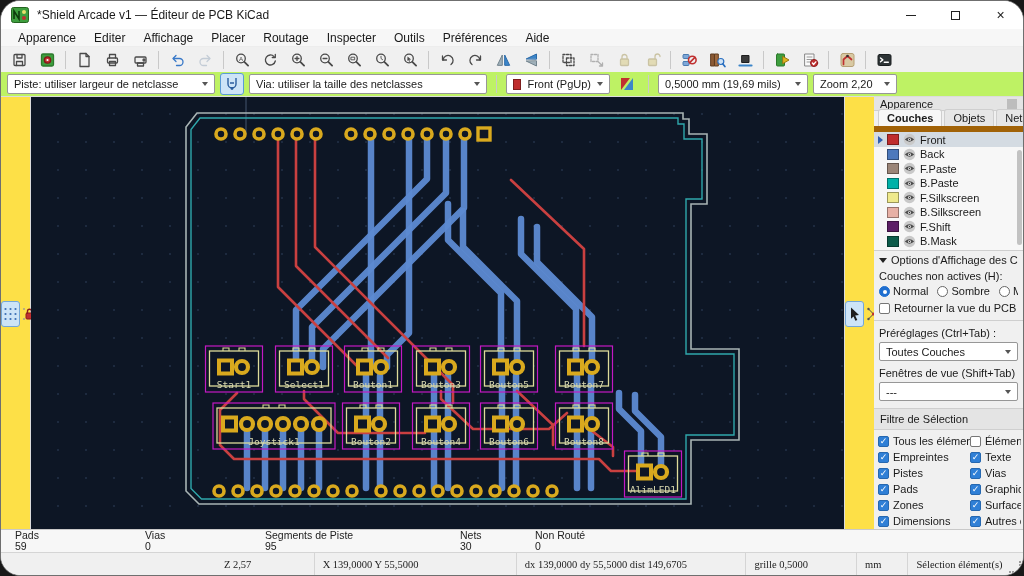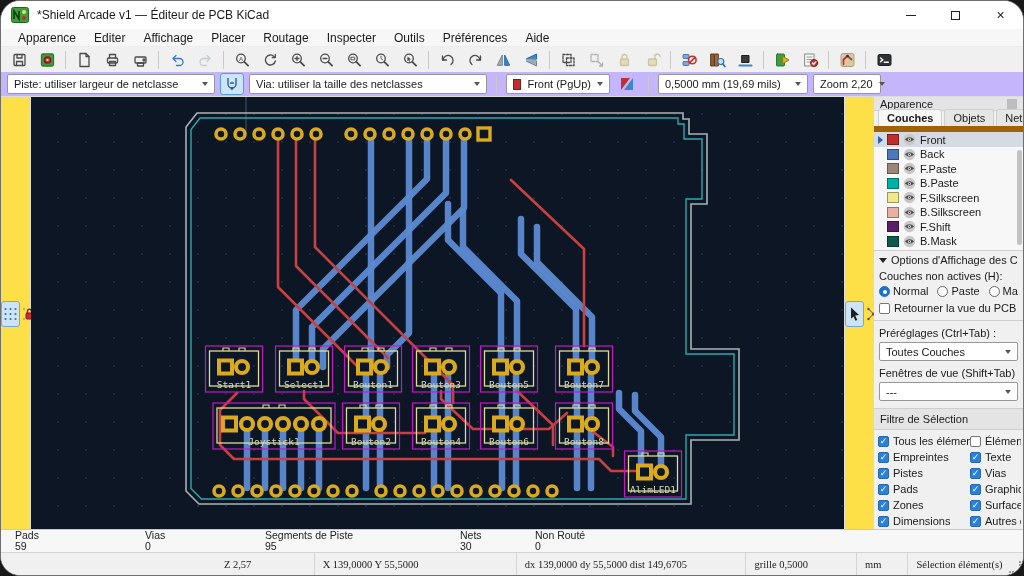--- a/index.html
+++ b/index.html
@@ -16,21 +16,21 @@
   .glyph-max{width:9px;height:9px;border:1px solid #222;display:inline-block;}
   .glyph-close{font-size:14px;line-height:1;}
   
   .menubar{height:18px;background:#f7f7f7;display:flex;align-items:center;padding-left:8px;flex:0 0 18px;border-bottom:1px solid #ededed;}
   .menu-item{font-size:12px;color:#1a1a1a;padding:0 9px;}
   
   .toolbar{height:25px;background:#f0f0f0;display:flex;align-items:center;padding-left:4px;flex:0 0 25px;}
   .tbtn{width:26px;height:23px;display:flex;align-items:center;justify-content:center;border-radius:3px;margin:0 1px;border:1px solid transparent;}
   .tbtn.disabled{opacity:.38;}
   .tsep{width:1px;height:18px;background:#c9c9c9;margin:0 4px;}
-  .toolbar2{height:25px;background:#c4b5fd;display:flex;align-items:center;padding-left:6px;gap:5px;flex:0 0 25px;border-bottom:1px solid #dcdcdc;}
+  .toolbar2{height:25px;background:#bef264;display:flex;align-items:center;padding-left:6px;gap:5px;flex:0 0 25px;border-bottom:1px solid #dcdcdc;}
   .combo{display:inline-flex;align-items:center;gap:6px;height:20px;background:#fff;border:1px solid #979797;border-radius:2px;padding:0 6px;font-size:11px;color:#1a1a1a;white-space:nowrap;}
   .chev{width:0;height:0;border-left:3.5px solid transparent;border-right:3.5px solid transparent;border-top:4px solid #555;margin-left:auto;}
   .sq-btn{width:24px;height:22px;display:flex;align-items:center;justify-content:center;border-radius:3px;border:1px solid transparent;}
   .sq-btn.active{background:#cde4f7;border-color:#5b9bd5;}
   .swatch{width:11px;height:11px;background:#bf2d2d;border:1px solid #7c1d1d;display:inline-block;}
   
   .main{flex:1;display:flex;min-height:0;}
   .vtools{width:30px;background:#fde047;display:flex;flex-direction:row;align-items:center;padding-top:2px;}
   .vtools.left{border-right:1px solid #dcdcdc;}
   .vtools.right{border-left:1px solid #dcdcdc;}
@@ -404,21 +404,21 @@
       <svg width="16" height="16" viewBox="0 0 16 16">
         <polygon points="2,2 11,2 2,14" fill="#c03030"></polygon>
           <polygon points="14,2 14,14 5,14" fill="#3c85c9"></polygon>
         </svg>
       </span>
     <span class="tsep"></span>
     <span class="combo" style="width:150px">
       <span>0,5000 mm (19,69 mils)</span>
         <span class="chev"></span>
       </span>
-    <span class="combo" style="width:68px">
+    <span class="combo" style="width:84px">
       <span>Zoom 2,20</span>
         <span class="chev"></span>
       </span>
   </div>
 
   <div class="main">
     <div class="vtools left" id="ltools">
         <span class="vbtn active">
           <span style="display:flex">
             <svg width="17" height="16" viewBox="0 0 16 16" fill="none" stroke="#4a4a4a" stroke-width="1.3" stroke-linecap="round" stroke-linejoin="round">
@@ -1004,21 +1004,21 @@
         <div class="gb-label">Couches non actives (H):</div>
         <div class="radio-line" id="inactive-radios">
             <span style="display: inline-flex; align-items: flex-end; gap: 3px;">
               <span class="radio sel">
                 <i></i>
               </span>
               <span class="rlabel">Normal</span>
             </span>
             <span style="display: inline-flex; align-items: center; gap: 3px;">
               <span class="radio"></span>
-              <span class="rlabel">Paste</span>
+              <span class="rlabel">Sombre</span>
             </span>
             <span style="display: inline-flex; align-items: center; gap: 3px;">
               <span class="radio"></span>
               <span class="rlabel">Ma</span>
             </span>
           </div>
         <div class="check-line">
           <span class="cb"></span>
           <span>Retourner la vue du PCB</span>
         </div>

